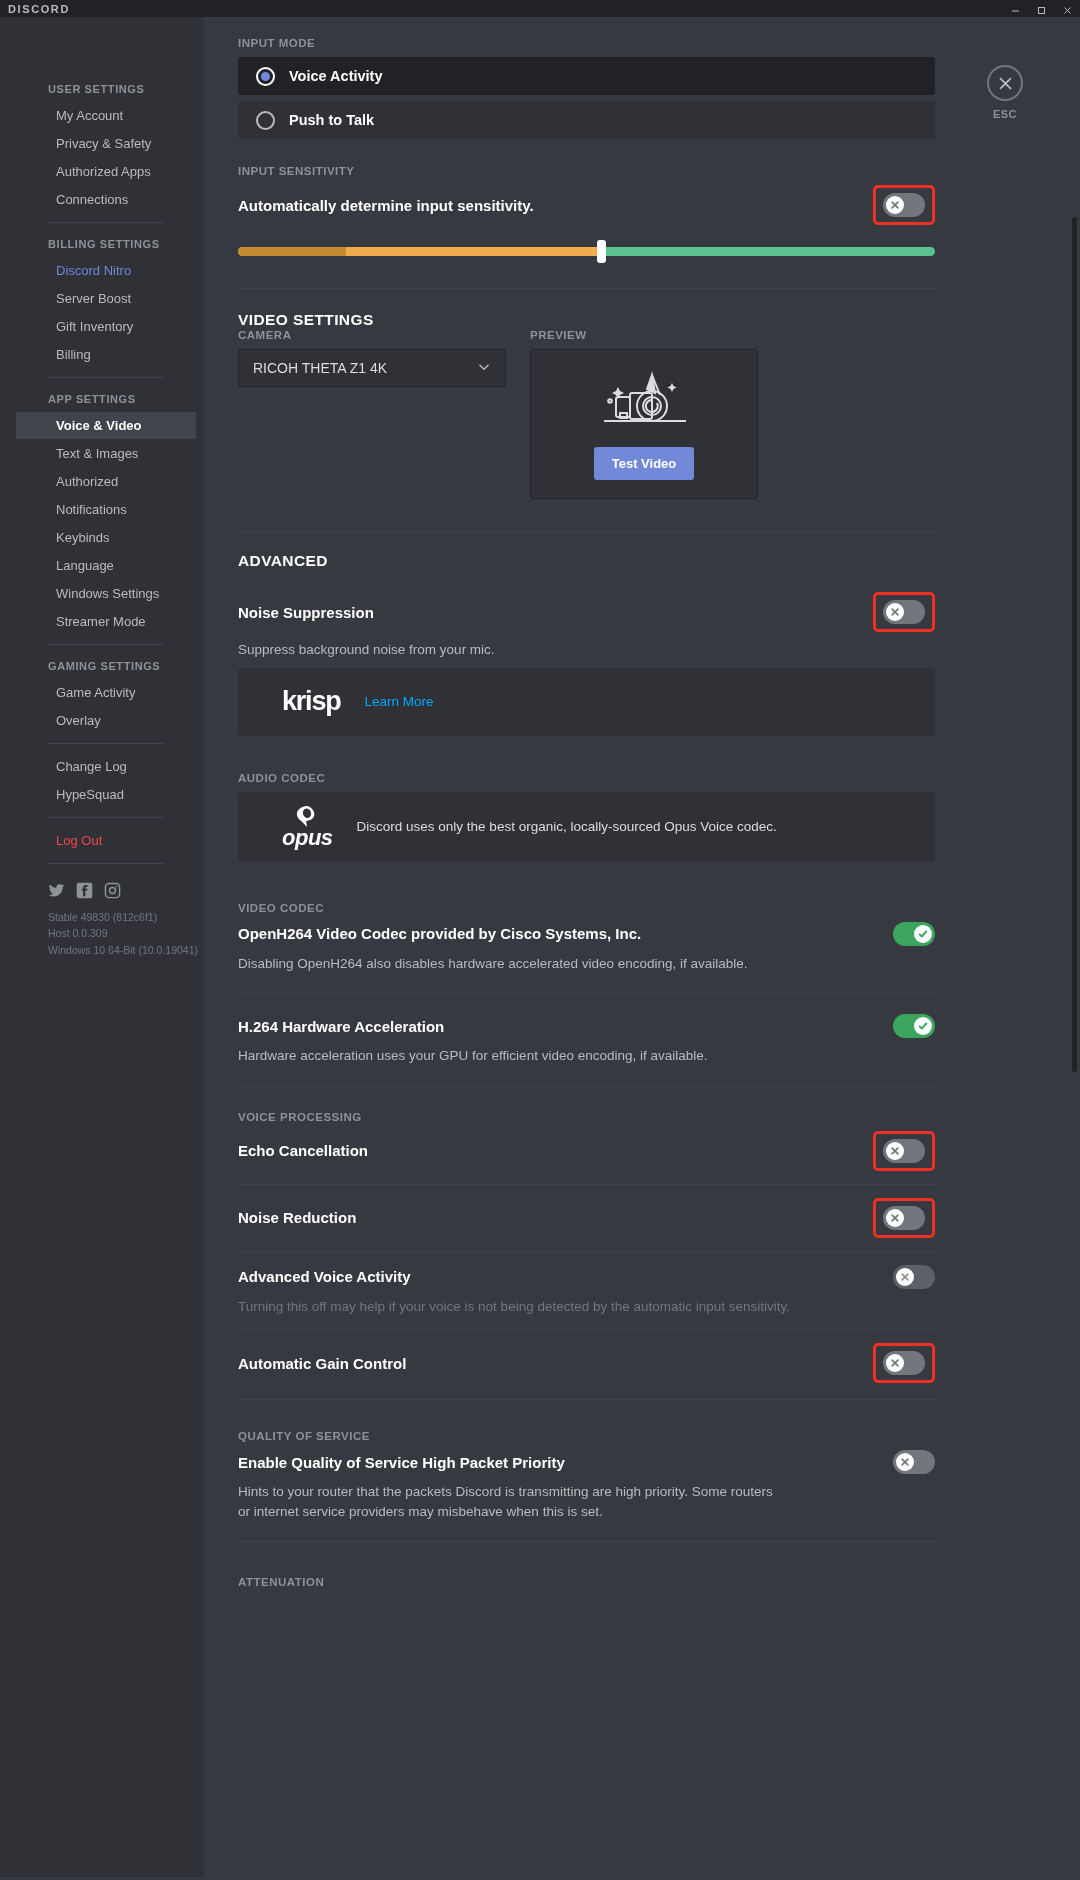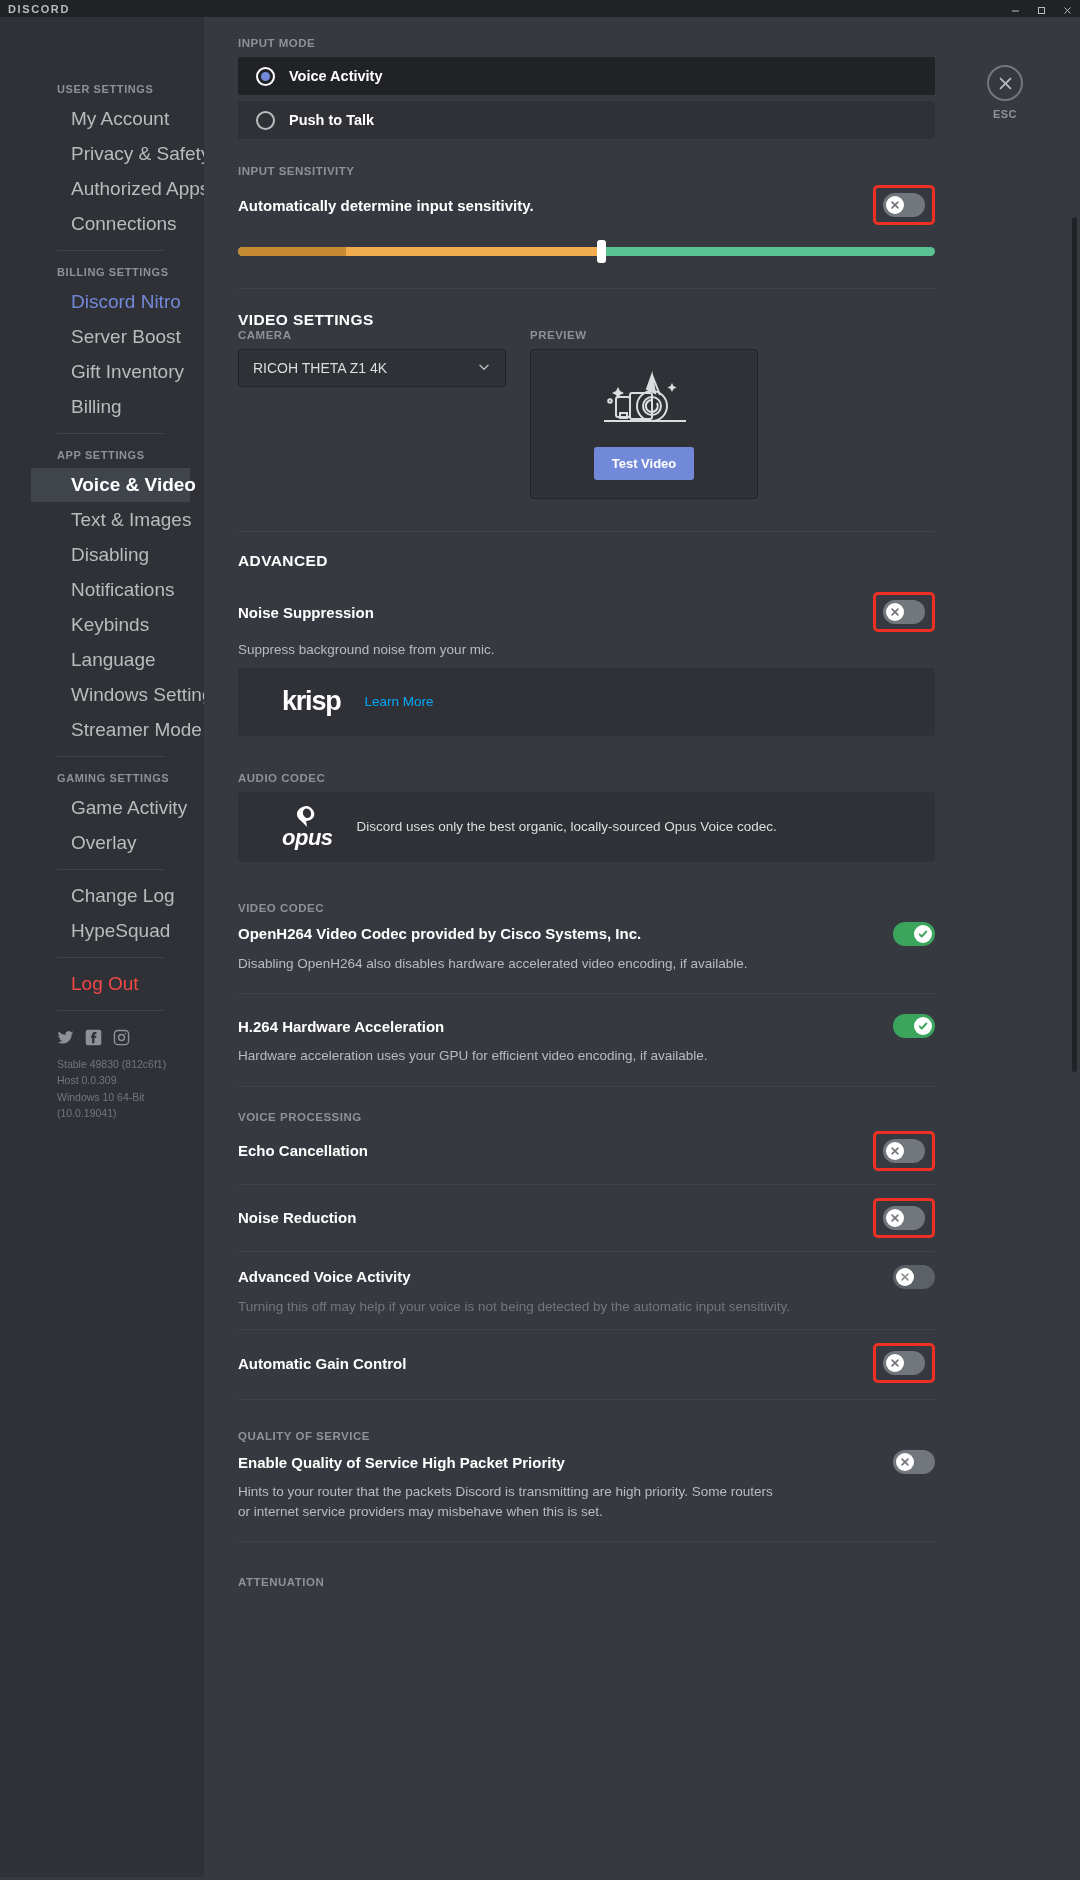--- a/index.html
+++ b/index.html
@@ -30,29 +30,29 @@
 
   
   .app { display: flex; width: 1080px; height: 1860px; }
 
   .sidebar {
     width: 204px; height: 1860px;
     background: #2f3136;
     position: relative;
     flex: 0 0 204px;
   }
-  .sidebar-inner { padding: 60px 0 0 17px; }
+  .sidebar-inner { padding: 60px 0 0 8px; }
 
   .sb-head {
     color: #8e9297; font-size: 11px; font-weight: bold;
     letter-spacing: .6px; padding: 6px 10px 6px 40px; text-transform: uppercase;
   }
   .sb-item {
-    color: #b9bbbe; font-size: 19px;
-    padding: 6px 10px 6px 40px; margin: 1px 14px;
+    color: #b9bbbe; font-size: 13px;
+    padding: 6px 10px 6px 40px; margin: 1px 8px;
     cursor: pointer; white-space: nowrap;
   }
   .sb-item.active { background: #40444b; color: #fff; font-weight: bold; border-radius: 0; }
   .sb-item.nitro { color: #7289da; }
   .sb-item.logout { color: #f04747; }
   .sb-sep {
     height: 1px; background: #40434a;
     margin: 9px 40px 9px 40px;
   }
 
@@ -223,21 +223,21 @@
       <div class="sb-item nitro">Discord Nitro</div>
       <div class="sb-item">Server Boost</div>
       <div class="sb-item">Gift Inventory</div>
       <div class="sb-item">Billing</div>
 
       <div class="sb-sep"></div>
 
       <div class="sb-head">APP SETTINGS</div>
       <div class="sb-item active">Voice &amp; Video</div>
       <div class="sb-item">Text &amp; Images</div>
-      <div class="sb-item">Disabling</div>
+      <div class="sb-item">Authorized</div>
       <div class="sb-item">Notifications</div>
       <div class="sb-item">Keybinds</div>
       <div class="sb-item">Language</div>
       <div class="sb-item">Windows Settings</div>
       <div class="sb-item">Streamer Mode</div>
 
       <div class="sb-sep"></div>
 
       <div class="sb-head">GAMING SETTINGS</div>
       <div class="sb-item">Game Activity</div>

